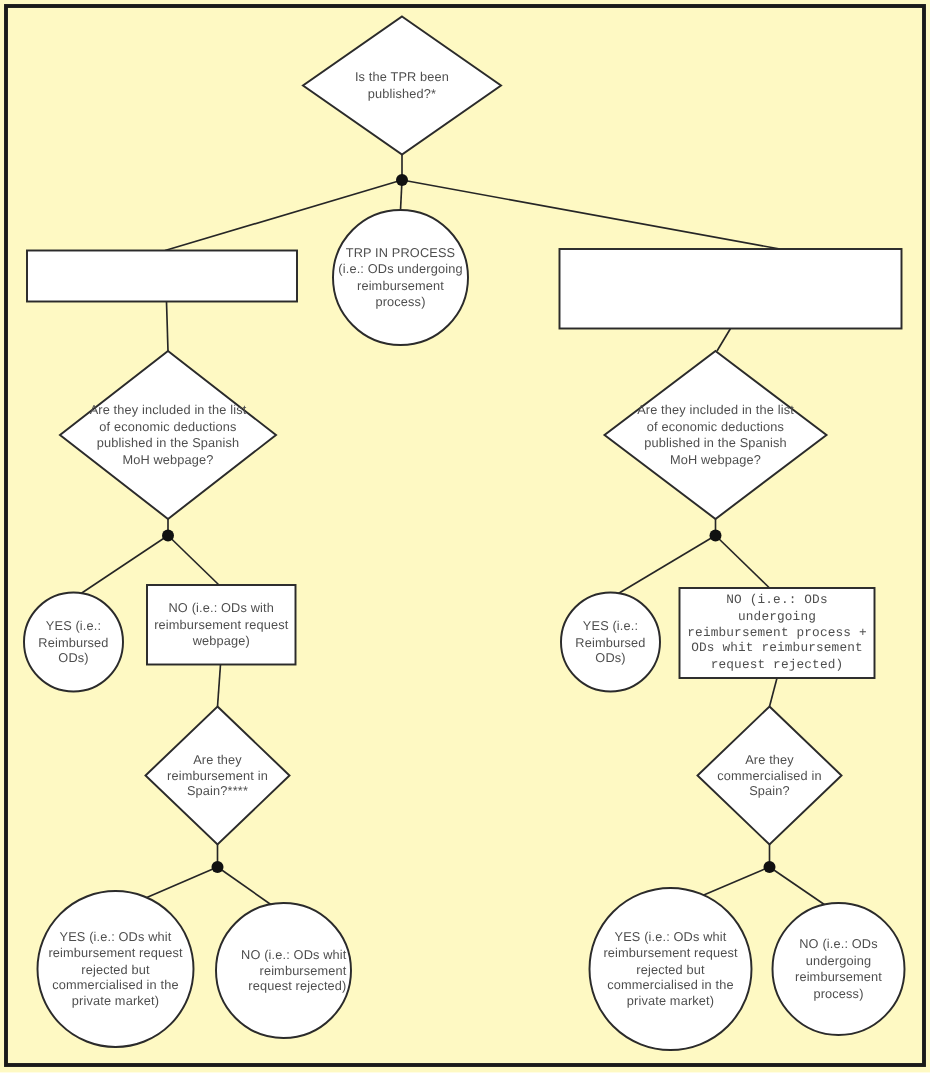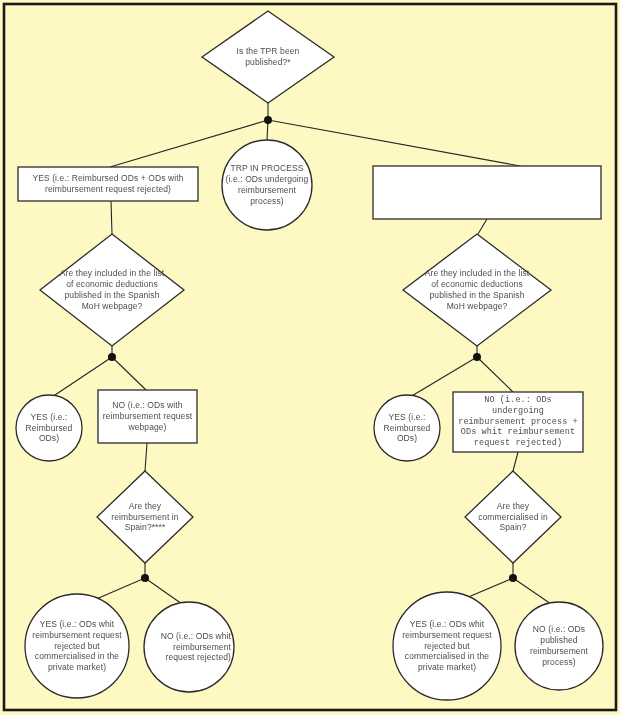--- a/index.html
+++ b/index.html
@@ -87,21 +87,20 @@
     <polygon class="shape" points="513,471 561,517 513,563 465,517"></polygon>
 
     <circle class="shape" cx="77" cy="646" r="52"></circle>
     <circle class="shape" cx="189" cy="647" r="45"></circle>
     <circle class="shape" cx="447" cy="646" r="54"></circle>
     <circle class="shape" cx="559" cy="646" r="44"></circle>
   </svg>
 
   <div class="node-label" style="left:228px;top:37px;width:80px;height:40px;">Is the TPR been published?*</div>
 
-  <div class="node-label" style="left:20px;top:169px;width:176px;height:30px;">YES (i.e.: Reimbursed ODs + ODs with reimbursement request rejected)</div>
 
   <div class="node-label" style="left:222px;top:150px;width:90px;height:70px;">TRP IN PROCESS (i.e.: ODs undergoing reimbursement process)</div>
 
 
   <div class="node-label" style="left:57px;top:253px;width:110px;height:74px;">Are they included in the list of economic deductions published in the Spanish MoH webpage?</div>
 
   <div class="node-label" style="left:422px;top:253px;width:110px;height:74px;">Are they included in the list of economic deductions published in the Spanish MoH webpage?</div>
 
   <div class="node-label" style="left:19px;top:400px;width:60px;height:56px;">YES (i.e.: Reimbursed ODs)</div>
 
@@ -114,15 +113,15 @@
   <div class="node-label" style="left:100px;top:491px;width:90px;height:52px;">Are they reimbursement in Spain?****</div>
 
   <div class="node-label" style="left:468px;top:491px;width:90px;height:52px;">Are they commercialised in Spain?</div>
 
   <div class="node-label" style="left:27px;top:600px;width:100px;height:92px;">YES (i.e.: ODs whit reimbursement request rejected but commercialised in the private market)</div>
 
   <div class="node-label" style="left:147px;top:613px;width:84px;height:68px;text-align:right;">NO (i.e.: ODs whit reimbursement request rejected)</div>
 
   <div class="node-label" style="left:397px;top:600px;width:100px;height:92px;">YES (i.e.: ODs whit reimbursement request rejected but commercialised in the private market)</div>
 
-  <div class="node-label" style="left:517px;top:612px;width:84px;height:68px;">NO (i.e.: ODs published reimbursement process)</div>
+  <div class="node-label" style="left:517px;top:612px;width:84px;height:68px;">NO (i.e.: ODs undergoing reimbursement process)</div>
 
 </div>
 
 </body></html>

